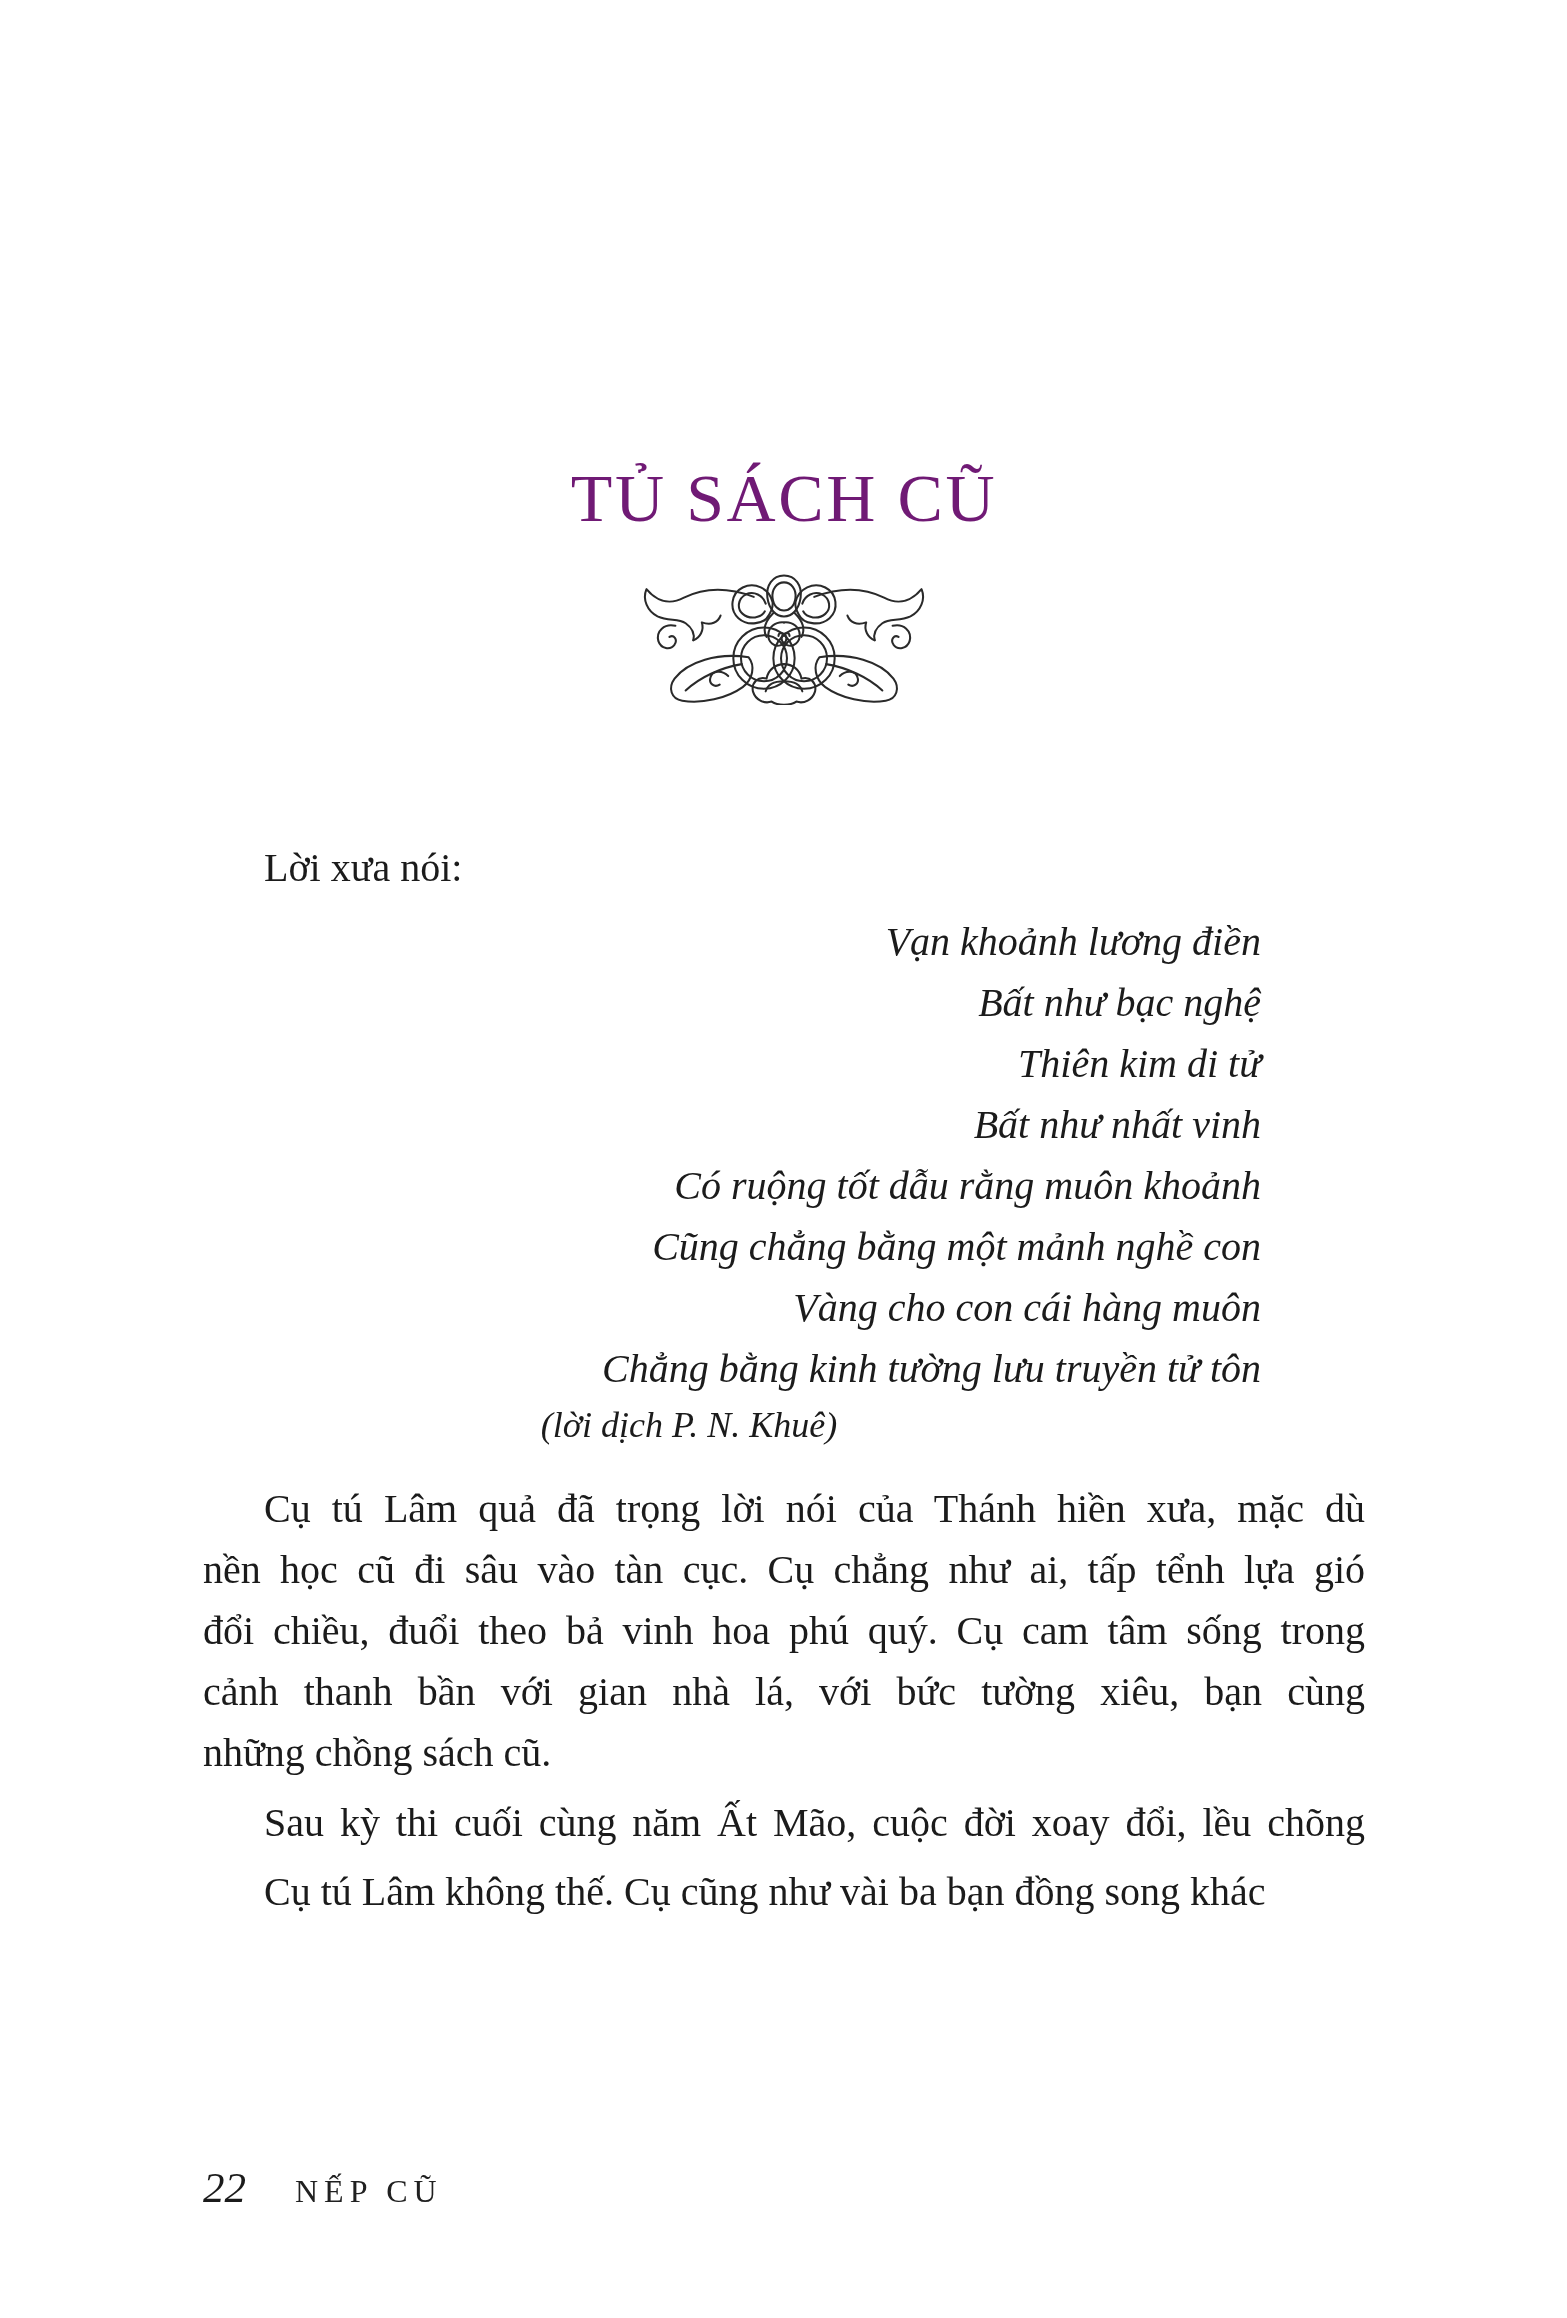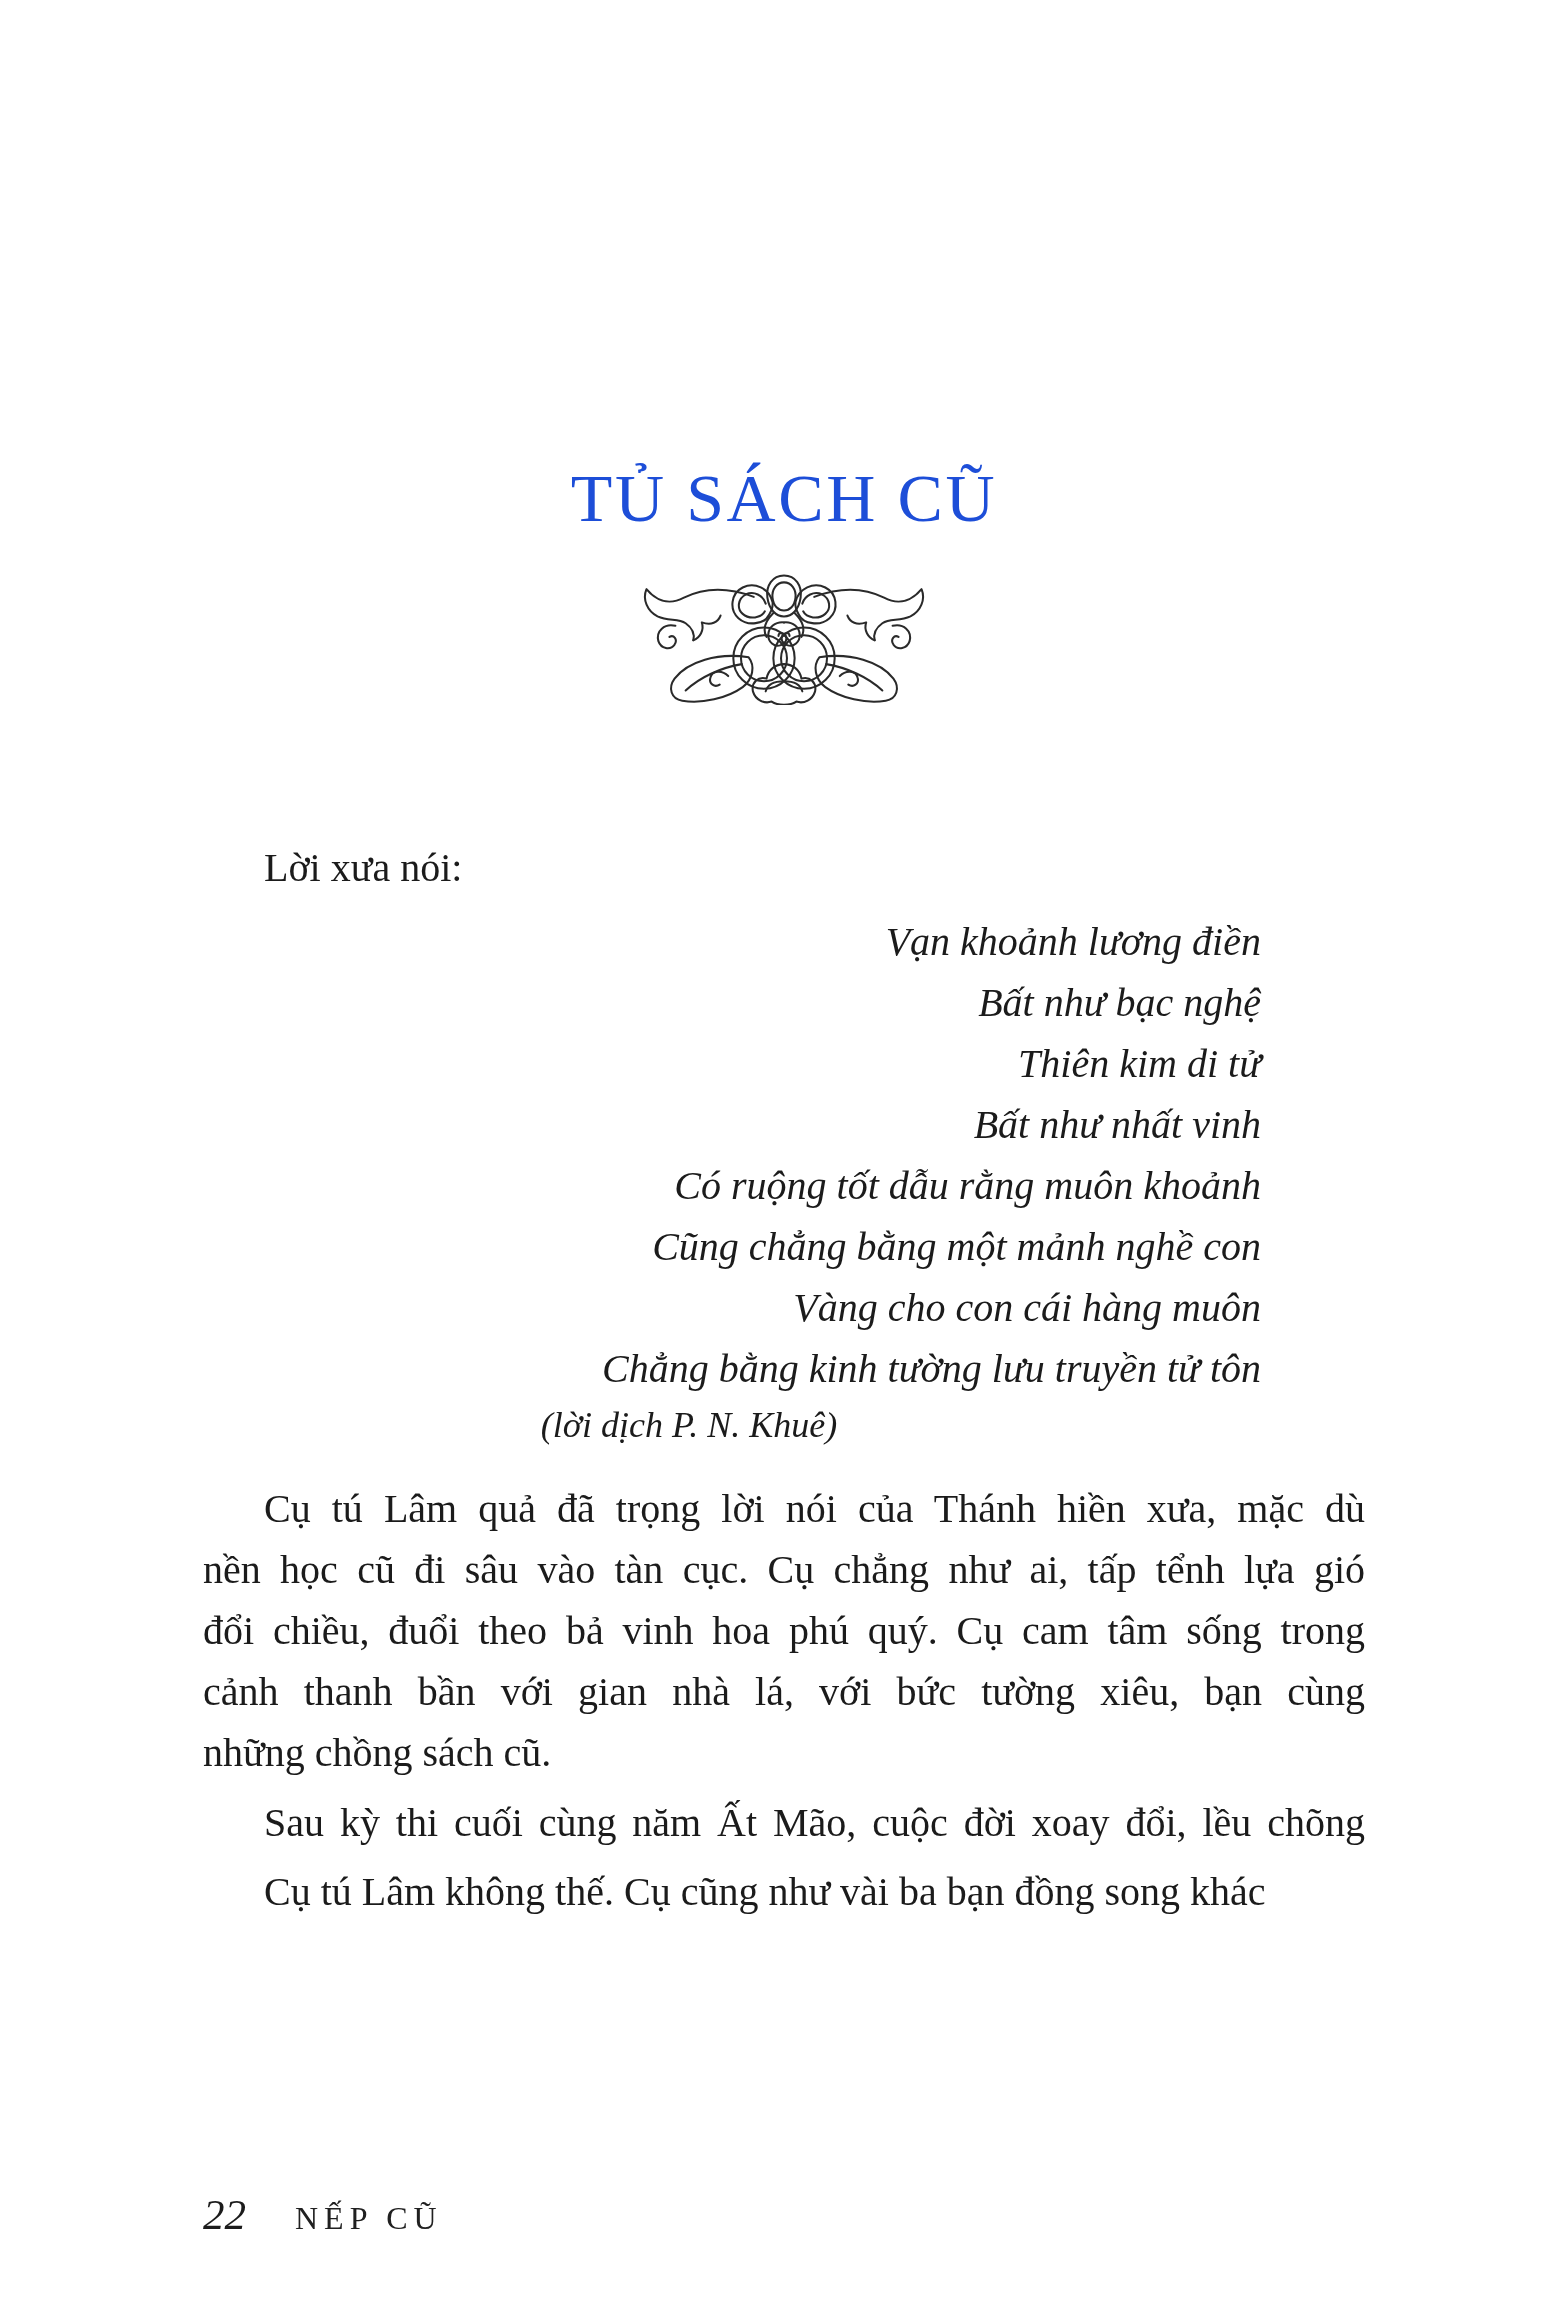--- a/index.html
+++ b/index.html
@@ -7,21 +7,21 @@
     width:1568px;height:2319px;position:relative;
     background:#ffffff;color:#1b1b1b;
     font-family:"Liberation Serif","DejaVu Serif",serif;
     overflow:hidden;
   }
   .abs{position:absolute;}
   
   .title{
     left:203px;top:464px;width:1162px;
     text-align:center;font-size:68px;line-height:1;
-    letter-spacing:2.6px;white-space:nowrap;color:#1d4ed8;
+    letter-spacing:2.6px;white-space:nowrap;color:#701a75;
   }
   
   .ornament{left:637px;top:573px;width:294px;height:132px;}
   .ornament path,.ornament circle{fill:none;stroke:#2a2a2a;stroke-width:2.4;stroke-linecap:round;stroke-linejoin:round;}
   
   .intro{
     left:203px;top:837px;width:1162px;
     font-size:40px;line-height:61px;text-indent:61px;
   }
   
@@ -33,21 +33,21 @@
   }
   
   .bodytext{left:203px;top:1478px;width:1162px;font-size:40px;line-height:61px;}
   .para{margin:0 0 8.5px 0;}
   .para:last-child{margin-bottom:0;}
   .line{height:61px;}
   .line.j{text-align:justify;text-align-last:justify;text-justify:inter-word;}
   .line.last{text-align:left;}
   .line.indent{text-indent:61px;}
   
-  .footer{left:203px;top:2157px;width:1162px;font-size:43px;line-height:61px;white-space:nowrap;margin-top:27px;}
+  .footer{left:203px;top:2157px;width:1162px;font-size:43px;line-height:61px;white-space:nowrap;}
   .footer .pagenum{font-style:italic;font-size:43px;}
   .footer .booktitle{font-size:32px;letter-spacing:6px;margin-left:49px;color:#202020;}
 </style>
 </head>
 <body>
 
 <div class="abs title">TỦ SÁCH CŨ</div>
 
 <svg class="abs ornament" viewBox="0 0 345 155" xmlns="http://www.w3.org/2000/svg" aria-hidden="true">
   <defs>

